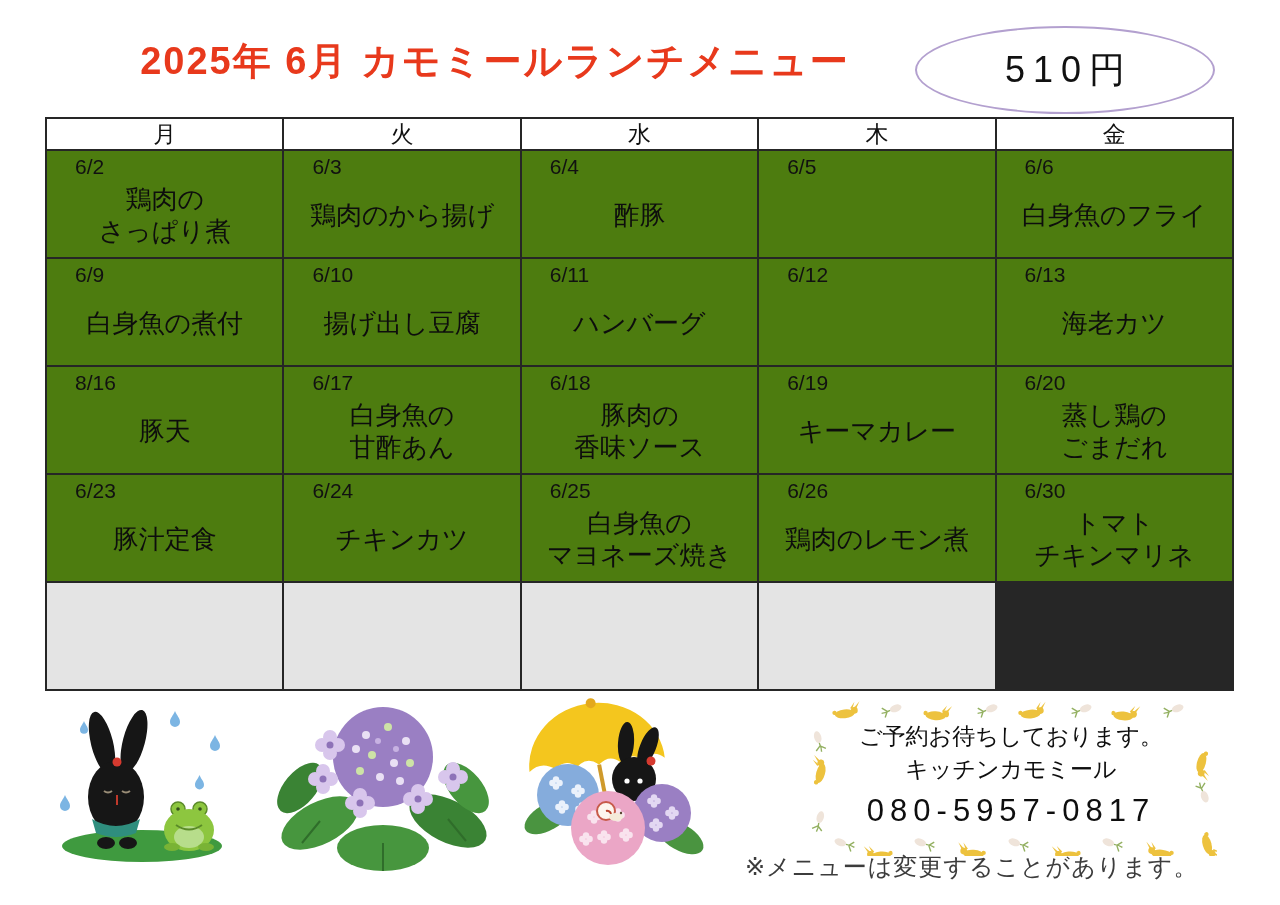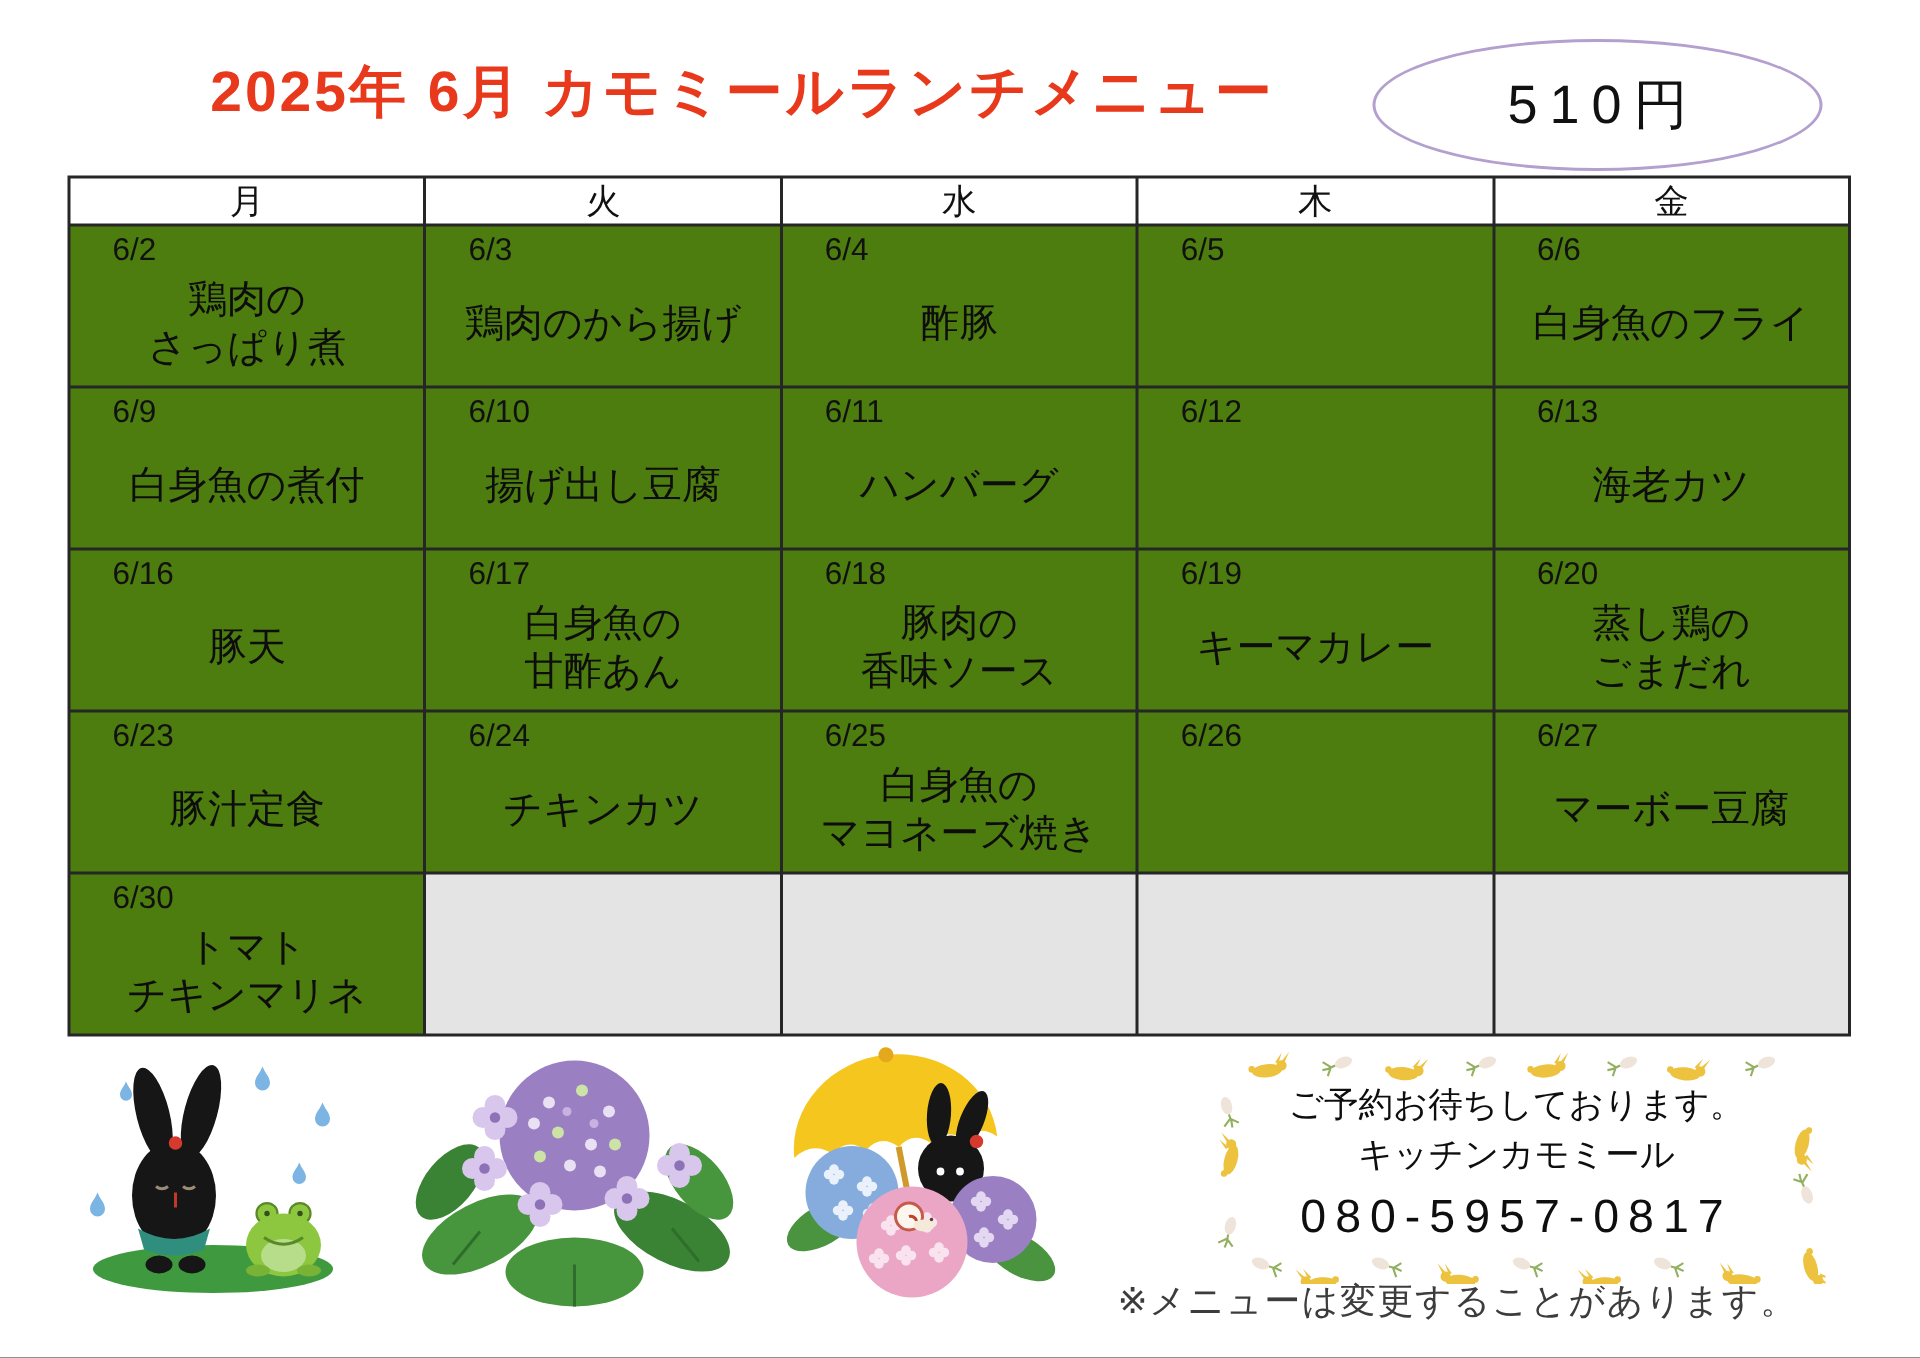--- a/index.html
+++ b/index.html
@@ -116,21 +116,21 @@
     </div>
   <div class="cell">
       <div class="date">6/12</div>
     </div>
   <div class="cell">
       <div class="date">6/13</div>
       <div class="menu">海老カツ</div>
     </div>
 
   <div class="cell">
-      <div class="date">6/16</div>
+      <div class="date">8/16</div>
       <div class="menu">豚天</div>
     </div>
   <div class="cell">
       <div class="date">6/17</div>
       <div class="menu">白身魚の
 甘酢あん</div>
     </div>
   <div class="cell">
       <div class="date">6/18</div>
       <div class="menu">豚肉の
@@ -154,24 +154,21 @@
       <div class="date">6/24</div>
       <div class="menu">チキンカツ</div>
     </div>
   <div class="cell">
       <div class="date">6/25</div>
       <div class="menu">白身魚の
 マヨネーズ焼き</div>
     </div>
   <div class="cell">
       <div class="date">6/26</div>
-    </div>
-  <div class="cell">
-      <div class="date">6/27</div>
-      <div class="menu">マーボー豆腐</div>
+      <div class="menu">鶏肉のレモン煮</div>
     </div>
 
   <div class="cell">
       <div class="date">6/30</div>
       <div class="menu">トマト
 チキンマリネ</div>
     </div>
   <div class="cell empty"></div>
   <div class="cell empty"></div>
   <div class="cell empty"></div>

